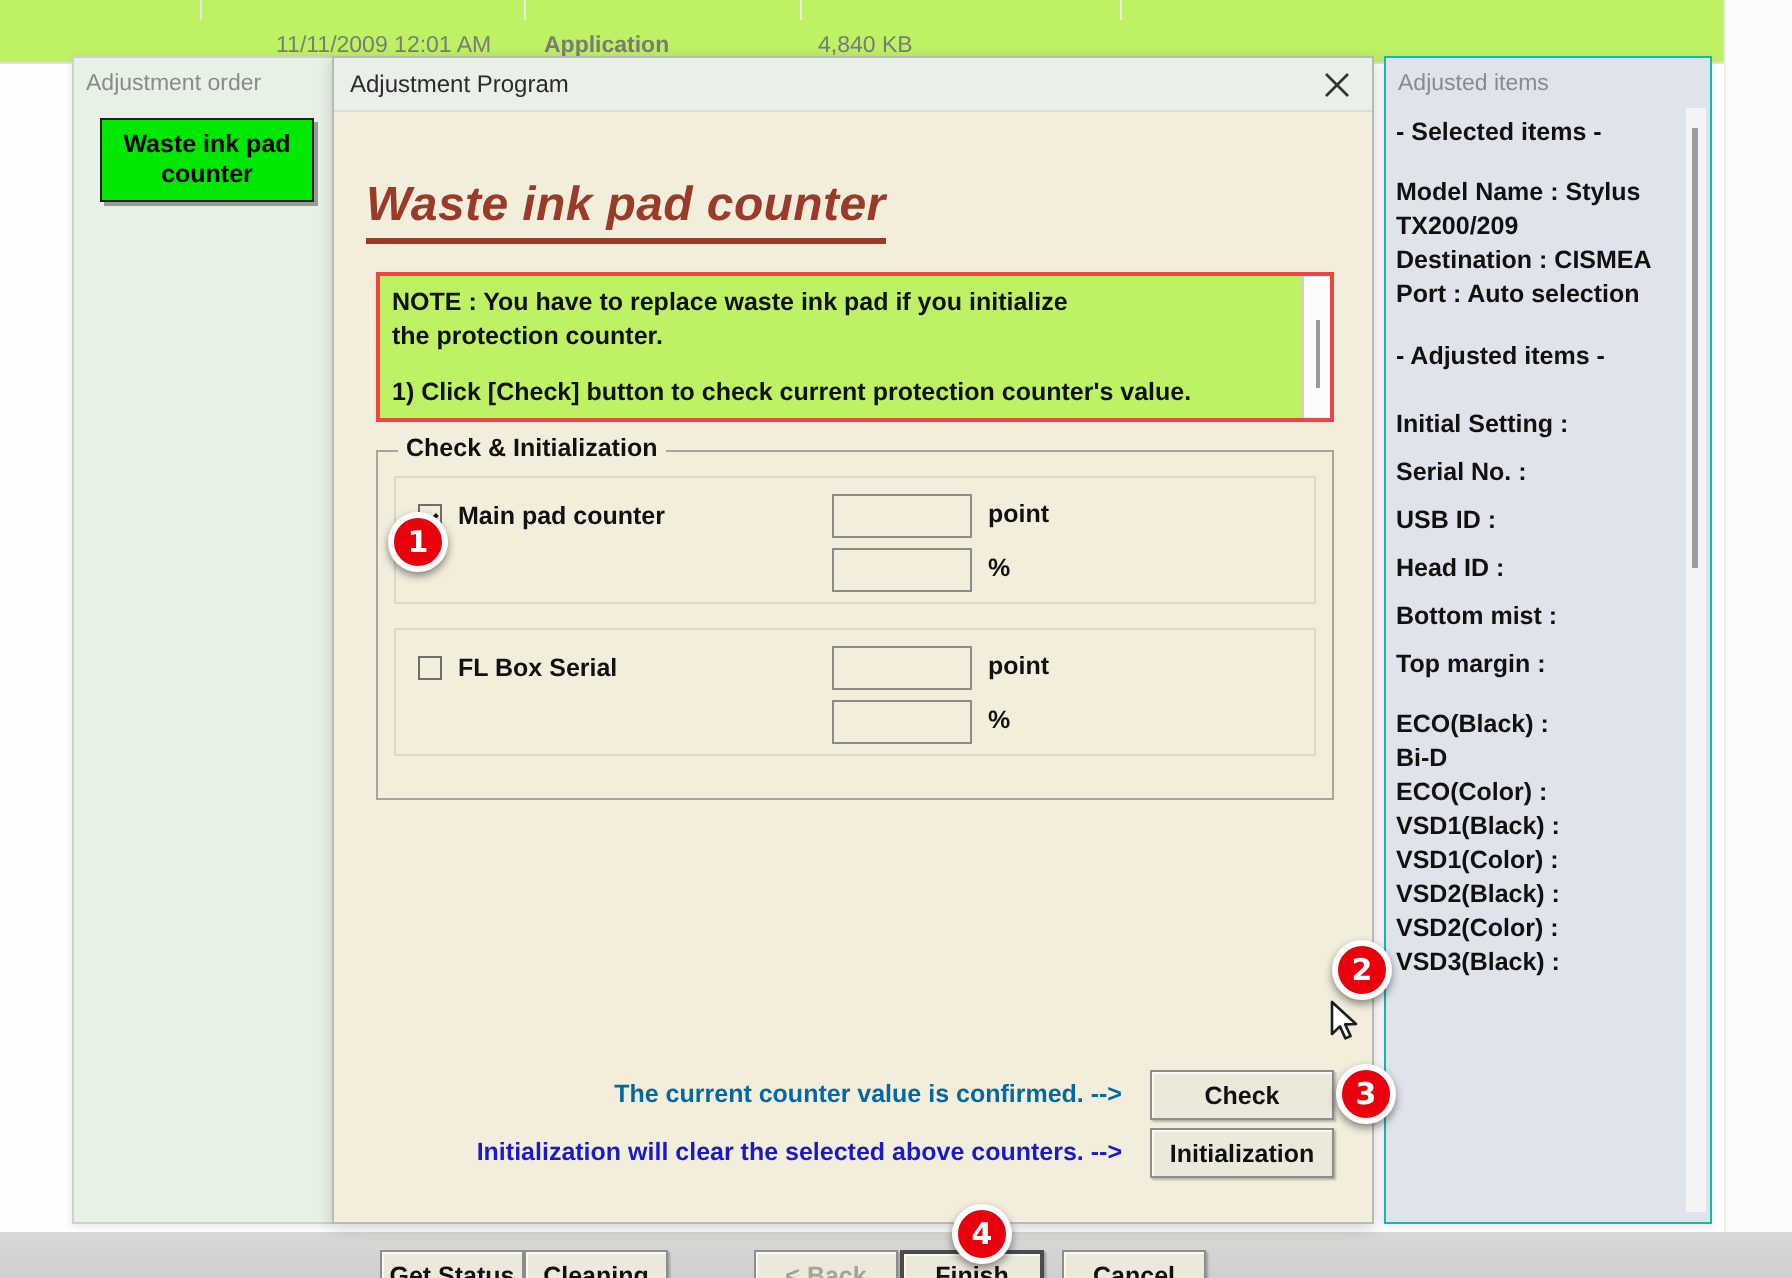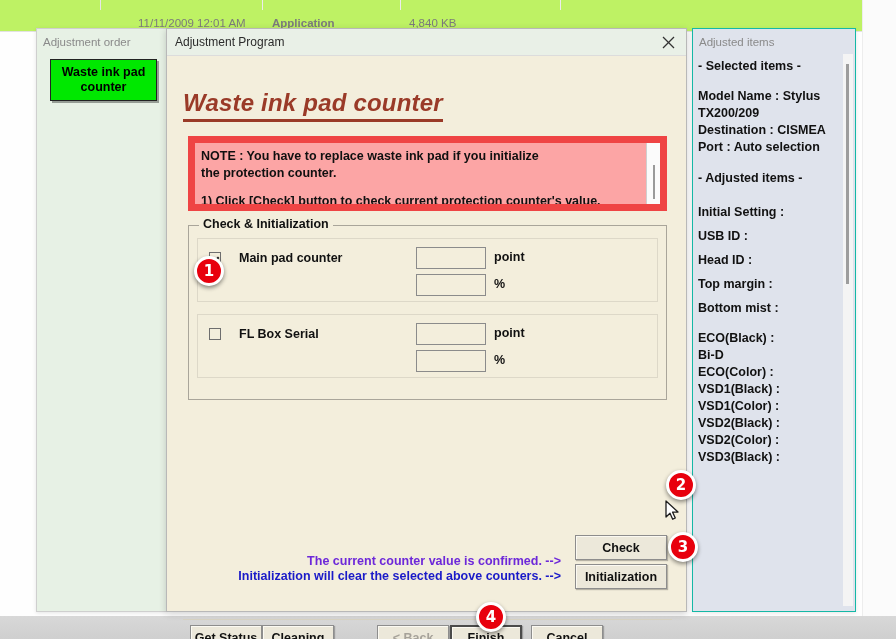--- a/index.html
+++ b/index.html
@@ -52,51 +52,51 @@
   #close-btn svg{display:block;}
 
   #dlg-body{position:absolute;left:8px;top:28px;right:8px;bottom:8px;
     background:#f3eedc;}
 
   #heading{position:absolute;left:8px;top:32px;font-size:24px;font-style:italic;
     font-weight:bold;color:#9a3a28;letter-spacing:.2px;
     border-bottom:3px solid #9a3a28;padding-bottom:2px;}
 
   #note-box{position:absolute;left:13px;top:79px;width:479px;height:75px;
-    background:#fca5a5;border:7px solid #ef4444;box-sizing:border-box;overflow:hidden;}
+    background:#bef264;border:2px solid #ef4444;box-sizing:border-box;overflow:hidden;}
   #note-inner{position:absolute;left:6px;top:5px;right:16px;
     font-size:12.5px;font-weight:bold;color:#101010;line-height:17px;}
   .note-gap{height:11px;}
   #note-scroll{position:absolute;right:0;top:0;width:14px;height:100%;
     background:#fbfbfb;border-left:1px solid #cfcfcf;box-sizing:border-box;cursor:pointer;}
   #note-thumb{position:absolute;left:6px;top:22px;width:2px;height:34px;background:#9a9a9a;}
 
   
   #group{position:absolute;left:13px;top:168px;width:479px;height:175px;
     border:1px solid #a9a59a;box-sizing:border-box;}
   #group-legend{position:absolute;left:10px;top:-9px;background:#f3eedc;padding:0 4px;
     font-size:12.5px;font-weight:bold;color:#111;}
   .counter-block{position:absolute;left:8px;width:461px;height:64px;
     border:1px solid #ddd8c8;box-sizing:border-box;background:#f3eedc;}
   #block-main{top:12px;}
   #block-fl{top:88px;}
-  .cb-row{position:absolute;left:11px;top:12px;display:flex;align-items:center;gap:18px;cursor:pointer;}
+  .cb-row{position:absolute;left:11px;top:12px;display:flex;align-items:center;gap:8px;cursor:pointer;}
   .checkbox{width:12px;height:12px;background:#f3eedc;border:1px solid #6e6e6e;
     box-sizing:border-box;position:relative;}
   .checkbox.checked::after{content:"";position:absolute;left:2px;top:4px;width:5px;height:2px;
     border-left:2px solid #111;border-bottom:2px solid #111;transform:rotate(-45deg);}
   .cb-label{font-size:12.5px;font-weight:bold;color:#111;}
   .field{position:absolute;width:70px;height:22px;background:#f3eedc;
     border:1px solid #8b8b8b;box-sizing:border-box;}
   .unit{position:absolute;font-size:12.5px;font-weight:bold;color:#111;}
 
   
   #confirm-area{position:absolute;left:13px;top:478px;width:479px;height:58px;}
   .confirm-line{position:absolute;right:106px;font-size:12.5px;font-weight:bold;white-space:nowrap;}
-  #confirm-1{top:19px;color:#6d28d9;}
+  #confirm-1{top:5px;color:#0369a1;}
   #confirm-2{top:34px;color:#1a1ac8;}
   .side-btn{position:absolute;right:0;width:92px;height:25px;
     background:#ece8da;border:1px solid #8d8d8d;box-sizing:border-box;
     box-shadow:inset 1px 1px 0 #fbf9f2, 1px 1px 1px rgba(0,0,0,.25);
     display:flex;align-items:center;justify-content:center;
     font-size:12.5px;font-weight:bold;color:#111;cursor:pointer;}
   #btn-check{top:0;}
   #btn-init{top:29px;}
 
   
@@ -244,24 +244,25 @@
     <div>- Selected items -</div>
     <div class="gap"></div>
     <div class="tight">Model Name : Stylus</div>
     <div class="tight">TX200/209</div>
     <div class="tight">Destination : CISMEA</div>
     <div class="tight">Port : Auto selection</div>
     <div class="gap"></div>
     <div>- Adjusted items -</div>
     <div class="gap"></div>
     <div>Initial Setting :</div>
+    <div>Serial No. :</div>
     <div>USB ID :</div>
     <div>Head ID :</div>
+    <div>Bottom mist :</div>
     <div>Top margin :</div>
-    <div>Bottom mist :</div>
     <div class="tight" style="height:10px"></div>
     <div class="tight">ECO(Black)  :</div>
     <div class="tight">Bi-D</div>
     <div class="tight">ECO(Color)  :</div>
     <div class="tight">VSD1(Black) :</div>
     <div class="tight">VSD1(Color) :</div>
     <div class="tight">VSD2(Black) :</div>
     <div class="tight">VSD2(Color) :</div>
     <div class="tight">VSD3(Black) :</div>
   </div>

